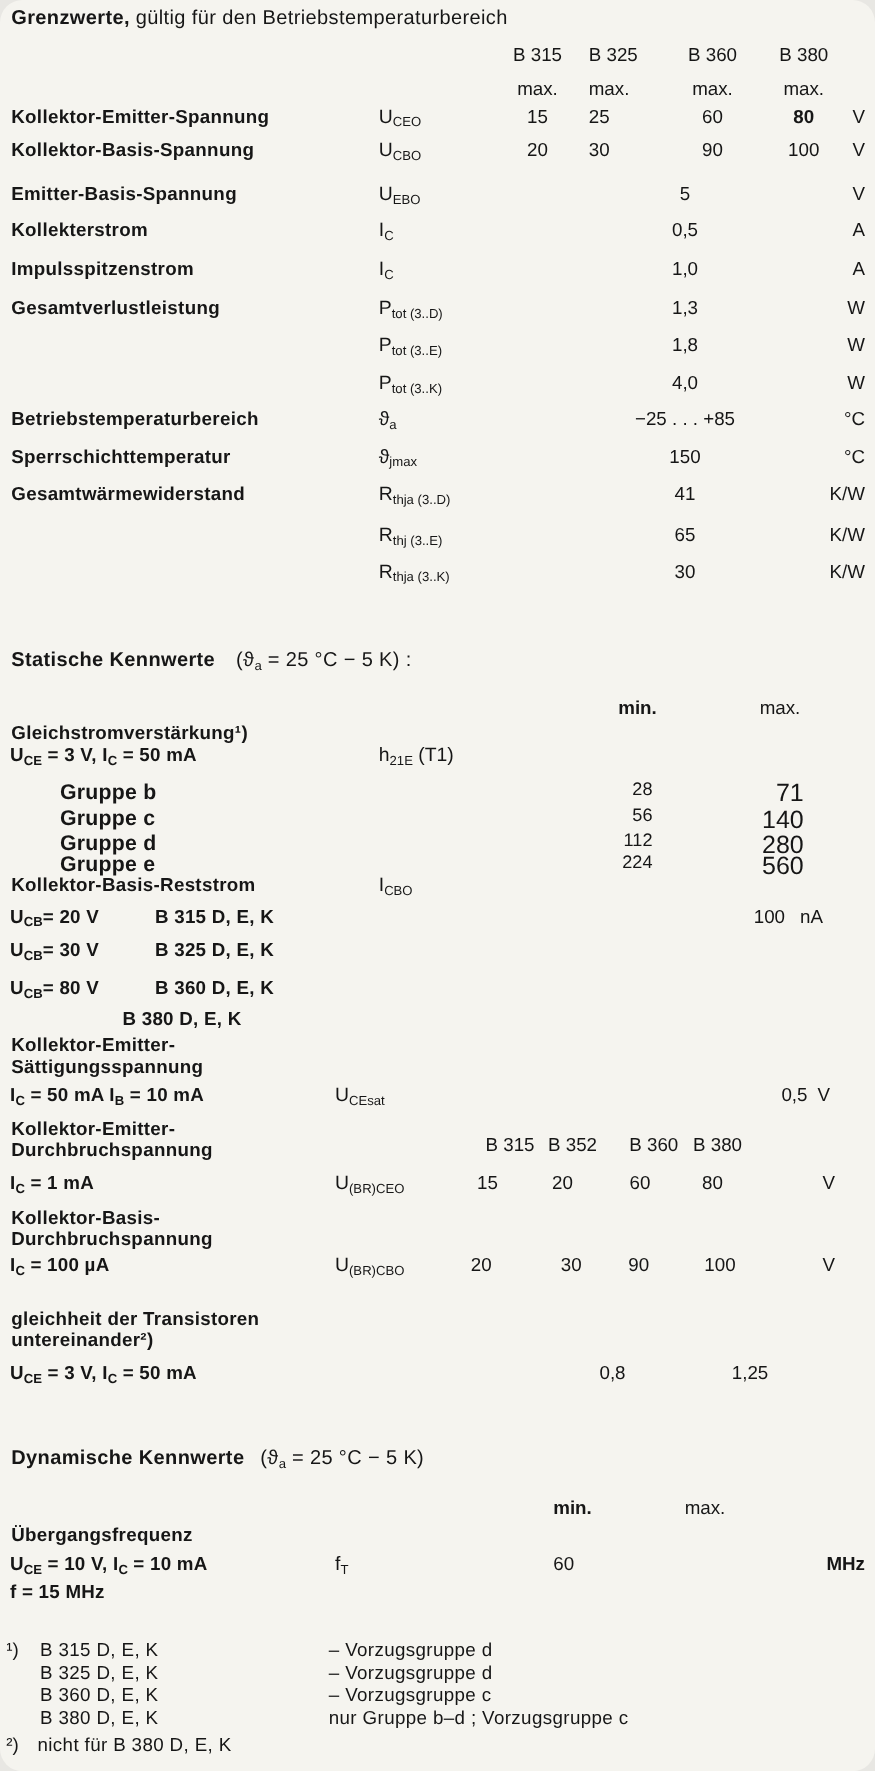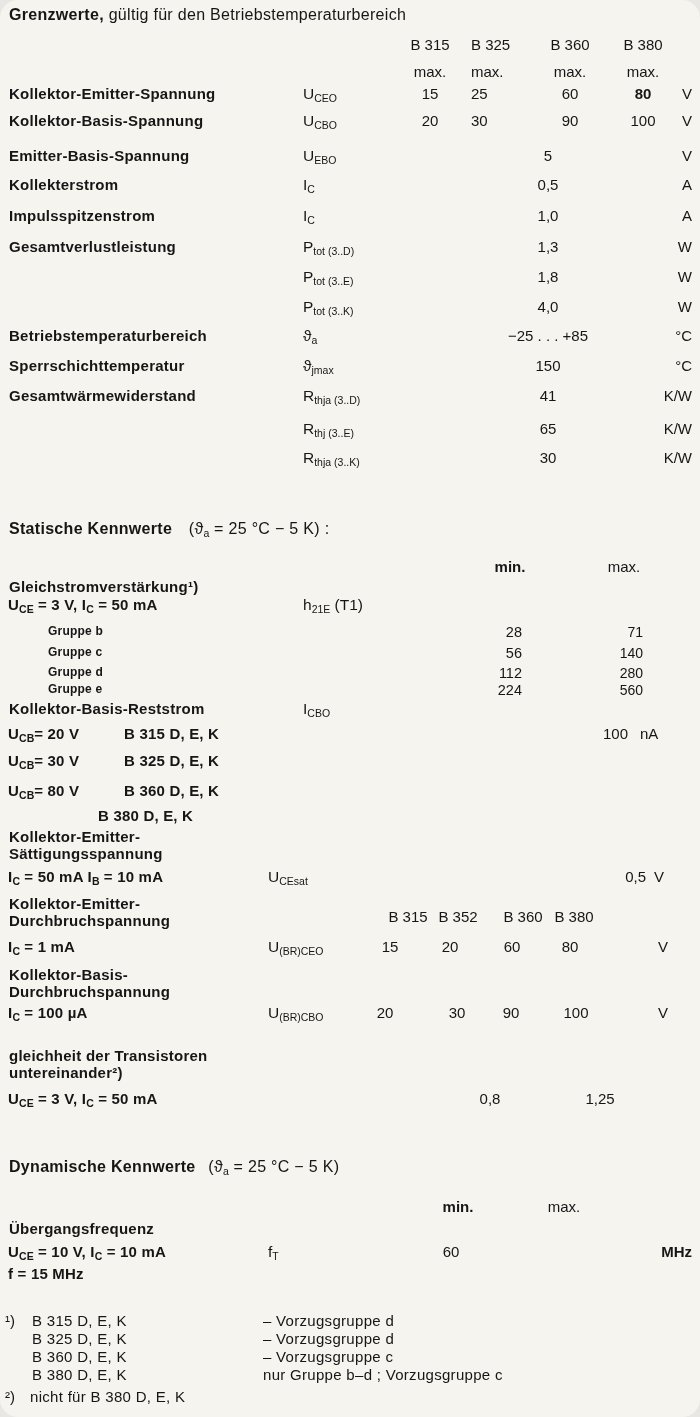--- a/index.html
+++ b/index.html
@@ -21,23 +21,23 @@
   .c1{position:absolute;left:398px;width:64px;text-align:center;}
   .c2{position:absolute;left:471px;width:64px;}
   .c3{position:absolute;left:538px;width:64px;text-align:center;}
   .c4{position:absolute;left:611px;width:64px;text-align:center;}
   .cc{position:absolute;left:463px;width:170px;text-align:center;}
   .unit{position:absolute;left:628px;width:64px;text-align:right;}
   .hmin{position:absolute;left:478px;width:64px;text-align:center;font-weight:700;}
   .hmax{position:absolute;left:592px;width:64px;text-align:center;}
   .hmin2{position:absolute;left:430px;width:56px;text-align:center;font-weight:700;}
   .hmax2{position:absolute;left:536px;width:56px;text-align:center;}
-  .glab{position:absolute;left:48px;font-weight:700;font-size:12px;letter-spacing:.2px;}
+  .glab{position:absolute;left:48px;font-weight:700;font-size:17px;letter-spacing:.2px;}
   .smin{position:absolute;left:442px;width:80px;text-align:right;font-size:14.5px;}
-  .smax{position:absolute;left:563px;width:80px;text-align:right;font-size:14px;}
+  .smax{position:absolute;left:563px;width:80px;text-align:right;font-size:20px;}
   .types{position:absolute;left:124px;font-weight:700;letter-spacing:.2px;}
   .types-ind{position:absolute;left:98px;font-weight:700;letter-spacing:.2px;}
   .bh1{position:absolute;left:380px;width:56px;text-align:center;}
   .bh2{position:absolute;left:430px;width:56px;text-align:center;}
   .bh3{position:absolute;left:495px;width:56px;text-align:center;}
   .bh4{position:absolute;left:546px;width:56px;text-align:center;}
   .bv1{position:absolute;left:362px;width:56px;text-align:center;}
   .bv2{position:absolute;left:422px;width:56px;text-align:center;}
   .bv3{position:absolute;left:484px;width:56px;text-align:center;}
   .bv4{position:absolute;left:542px;width:56px;text-align:center;}

